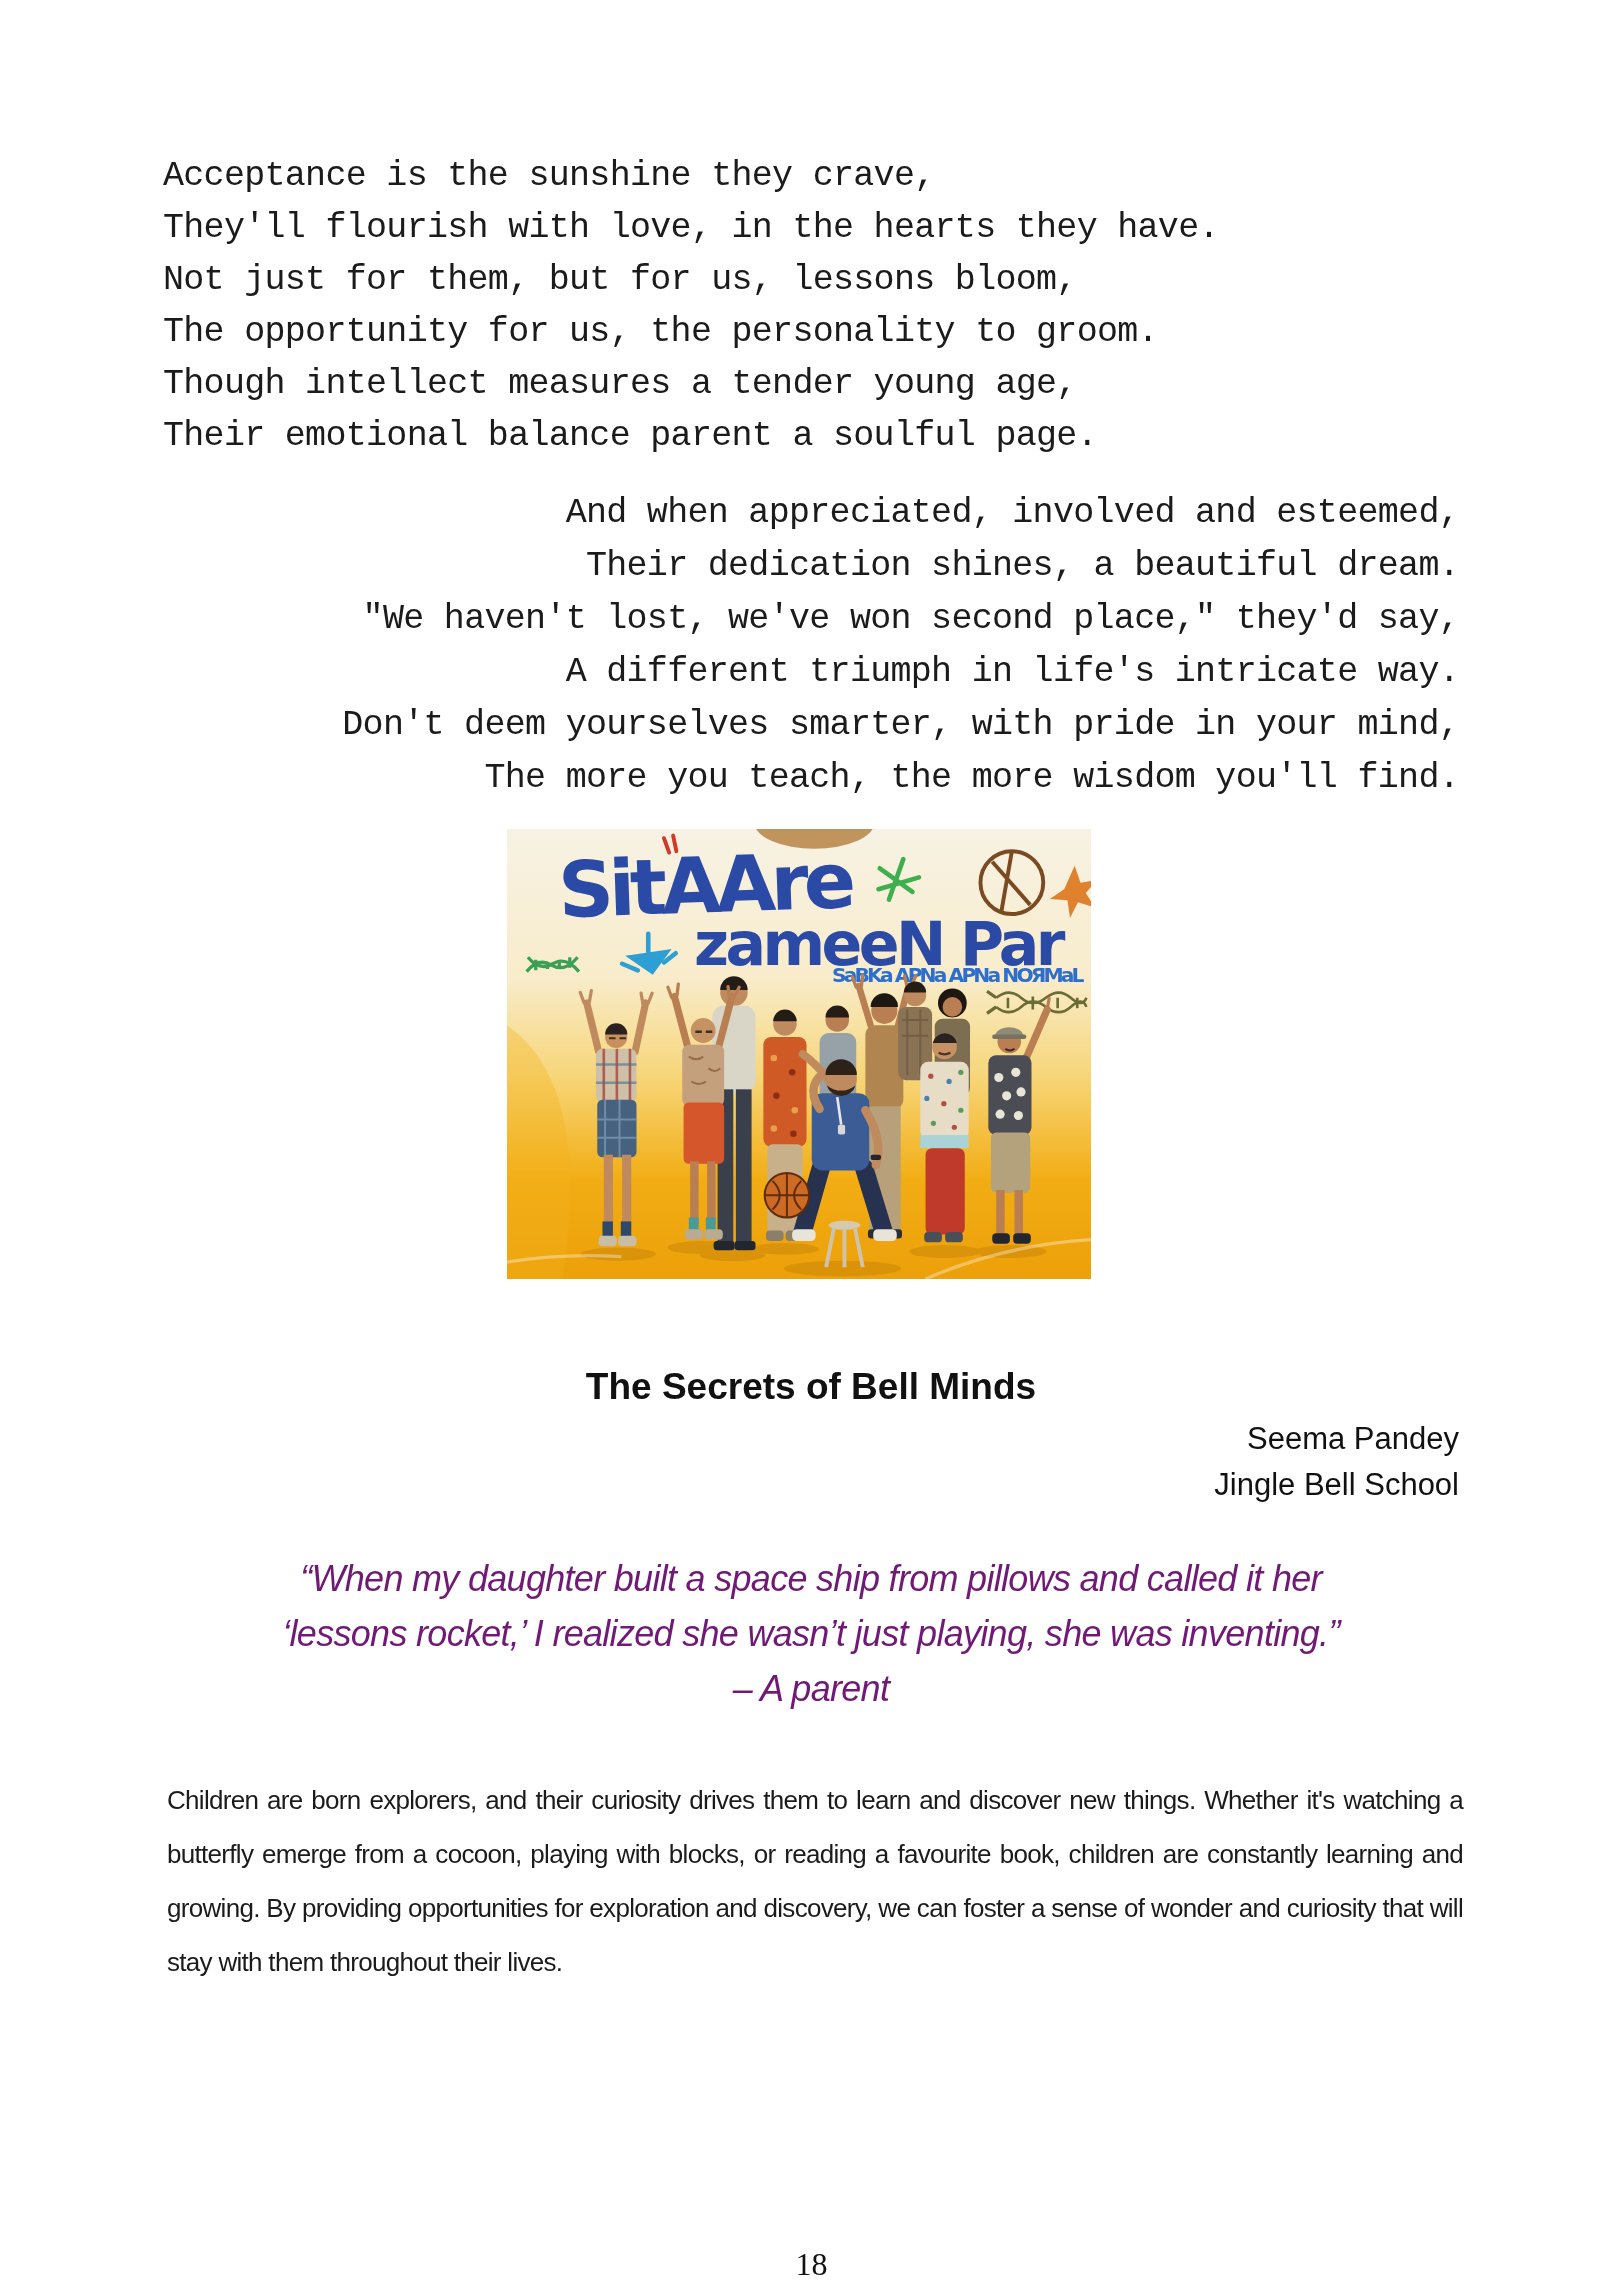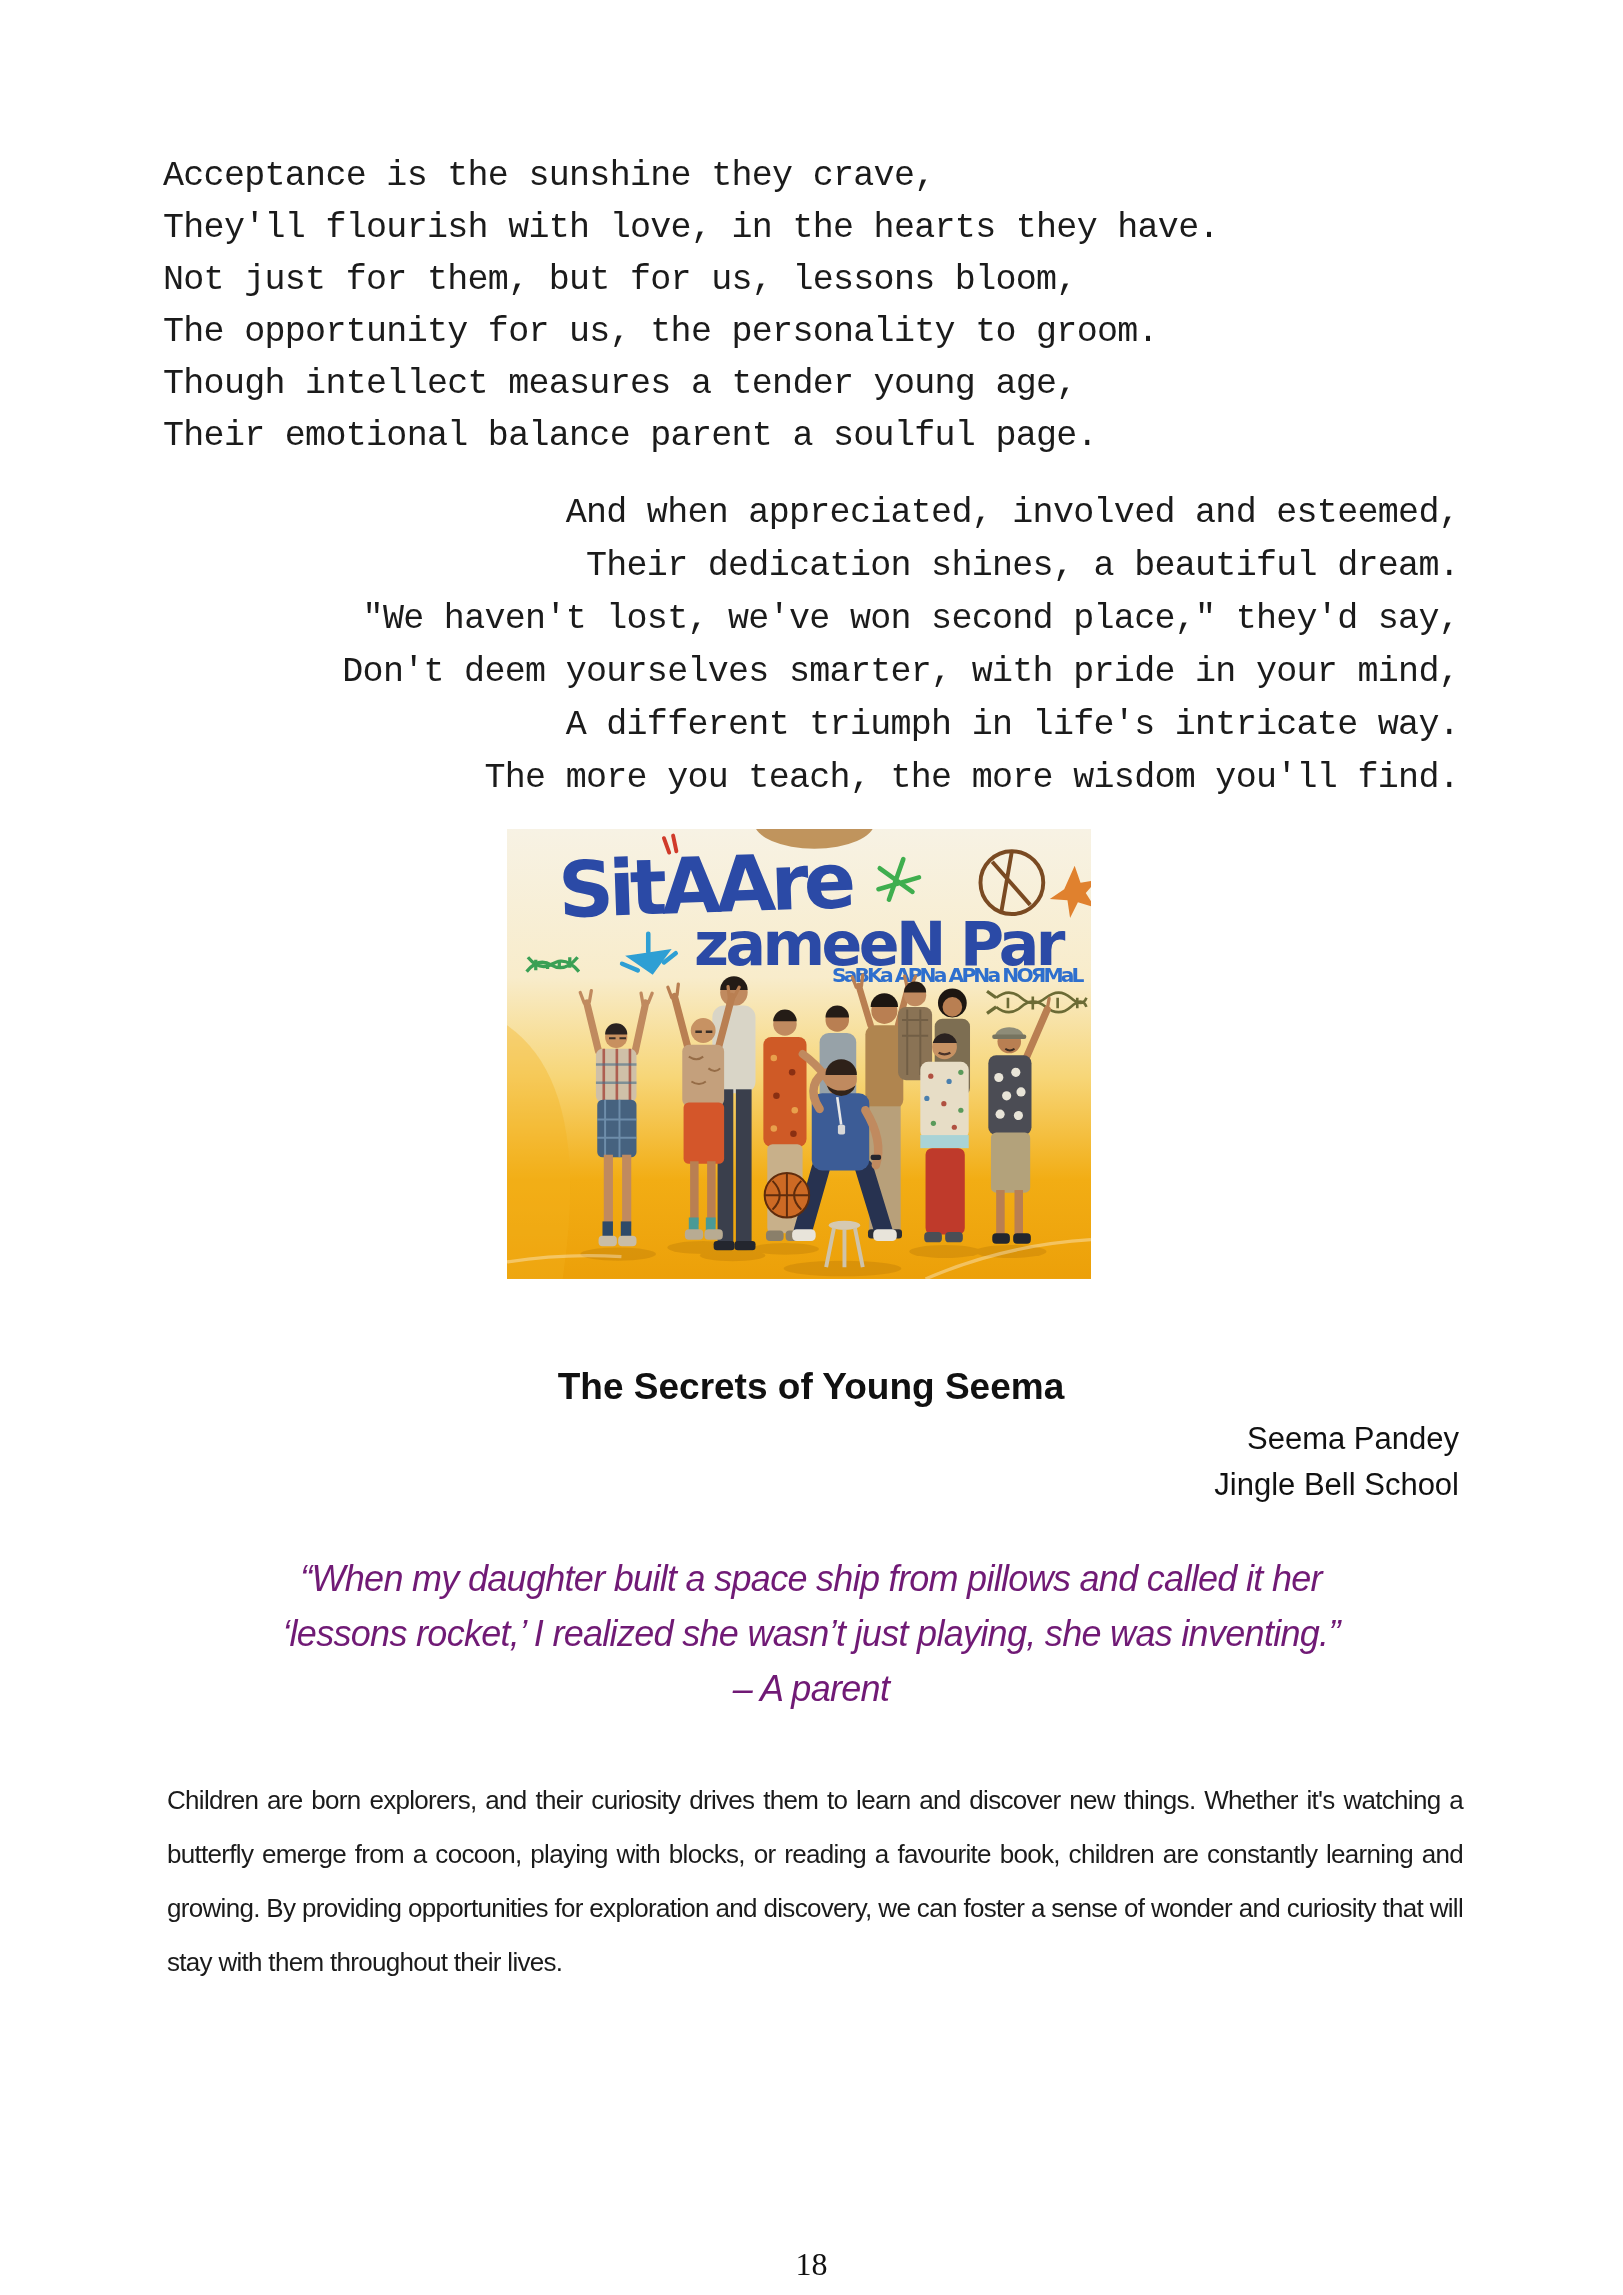--- a/index.html
+++ b/index.html
@@ -102,22 +102,22 @@
     <div class="poem-line">Not just for them, but for us, lessons bloom,</div>
     <div class="poem-line">The opportunity for us, the personality to groom.</div>
     <div class="poem-line">Though intellect measures a tender young age,</div>
     <div class="poem-line">Their emotional balance parent a soulful page.</div>
   </div>
 
   <div class="stanza stanza-2">
     <div class="poem-line">And when appreciated, involved and esteemed,</div>
     <div class="poem-line">Their dedication shines, a beautiful dream.</div>
     <div class="poem-line">"We haven't lost, we've won second place," they'd say,</div>
+    <div class="poem-line">A different triumph in life's intricate way.</div>
     <div class="poem-line">Don't deem yourselves smarter, with pride in your mind,</div>
-    <div class="poem-line">A different triumph in life's intricate way.</div>
     <div class="poem-line">The more you teach, the more wisdom you'll find.</div>
   </div>
 
   <div class="poster">
     <svg viewBox="0 0 893 688" xmlns="http://www.w3.org/2000/svg">
       <defs>
         <linearGradient id="pbg" x1="0" y1="0" x2="0" y2="1">
           <stop offset="0" stop-color="#f7f2e4"></stop>
           <stop offset="0.33" stop-color="#f8eccb"></stop>
           <stop offset="0.55" stop-color="#f7d678"></stop>
@@ -314,21 +314,21 @@
         <path d="M394 560 H462 M428 526 V594 M406 538 Q428 560 406 582 M450 538 Q428 560 450 582" stroke="#5f2c0c" stroke-width="3" fill="none"></path>
       </g>
 
       <g stroke="#ffffff" opacity="0.35" stroke-width="5" fill="none">
         <path d="M640 688 Q760 636 893 628"></path>
         <path d="M0 662 Q90 648 175 654"></path>
       </g>
     </svg>
   </div>
 
-  <h1 class="article-title">The Secrets of Young Seema</h1>
+  <h1 class="article-title">The Secrets of Bell Minds</h1>
 
   <div class="author-block">
     <div>Seema Pandey</div>
     <div>Jingle Bell School</div>
   </div>
 
   <div class="quote-block">
     <div>“When my daughter built a space ship from pillows and called it her</div>
     <div>‘lessons rocket,’ I realized she wasn’t just playing, she was inventing.”</div>
     <div class="quote-attr">– A parent</div>

